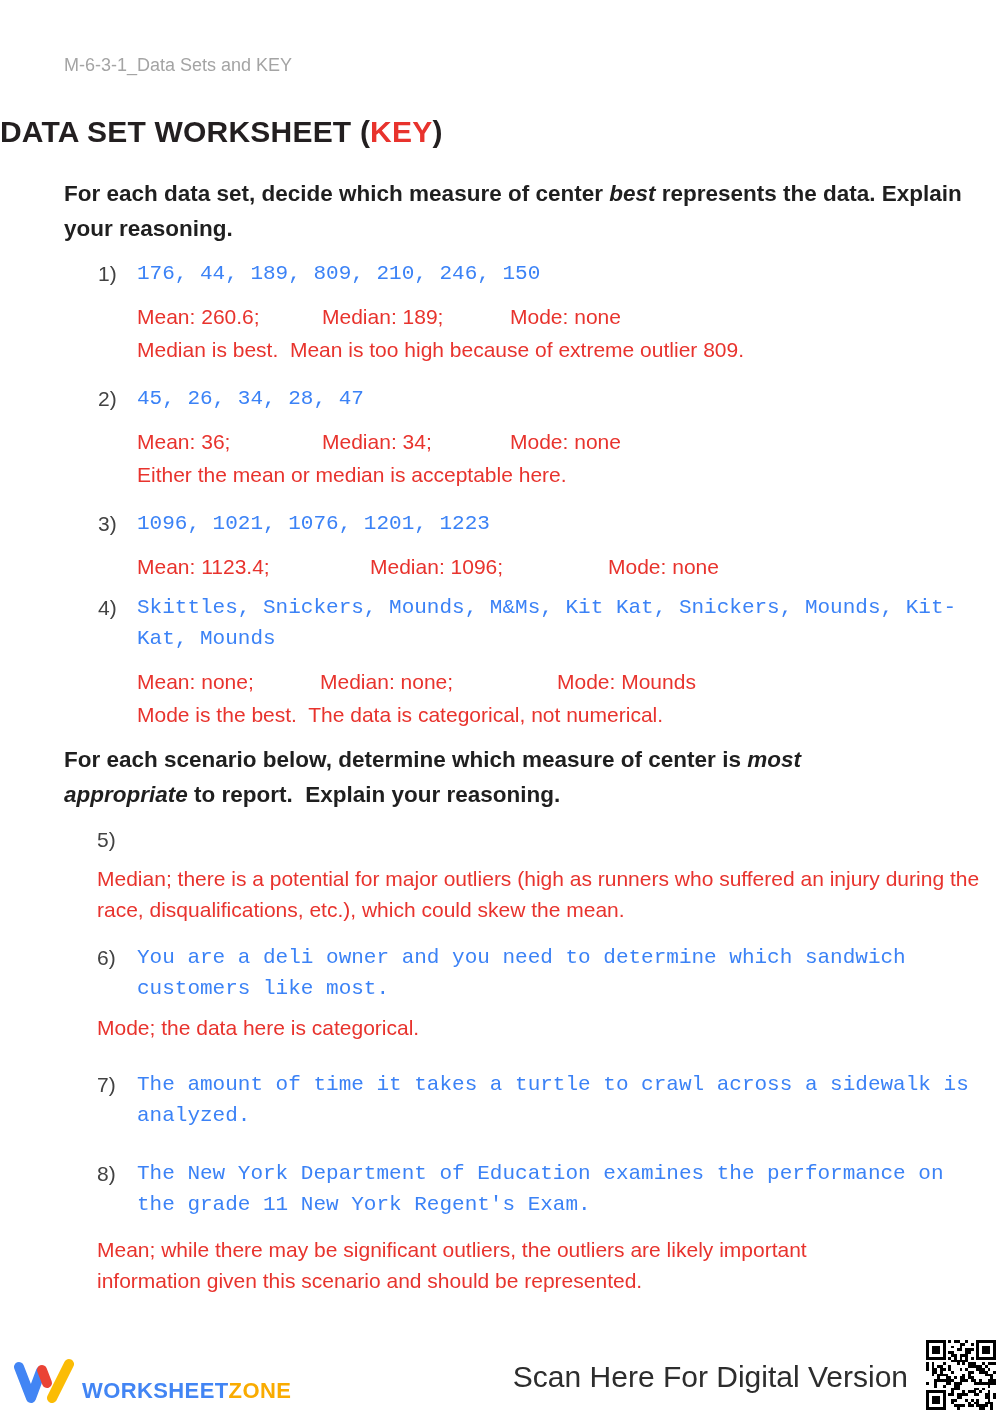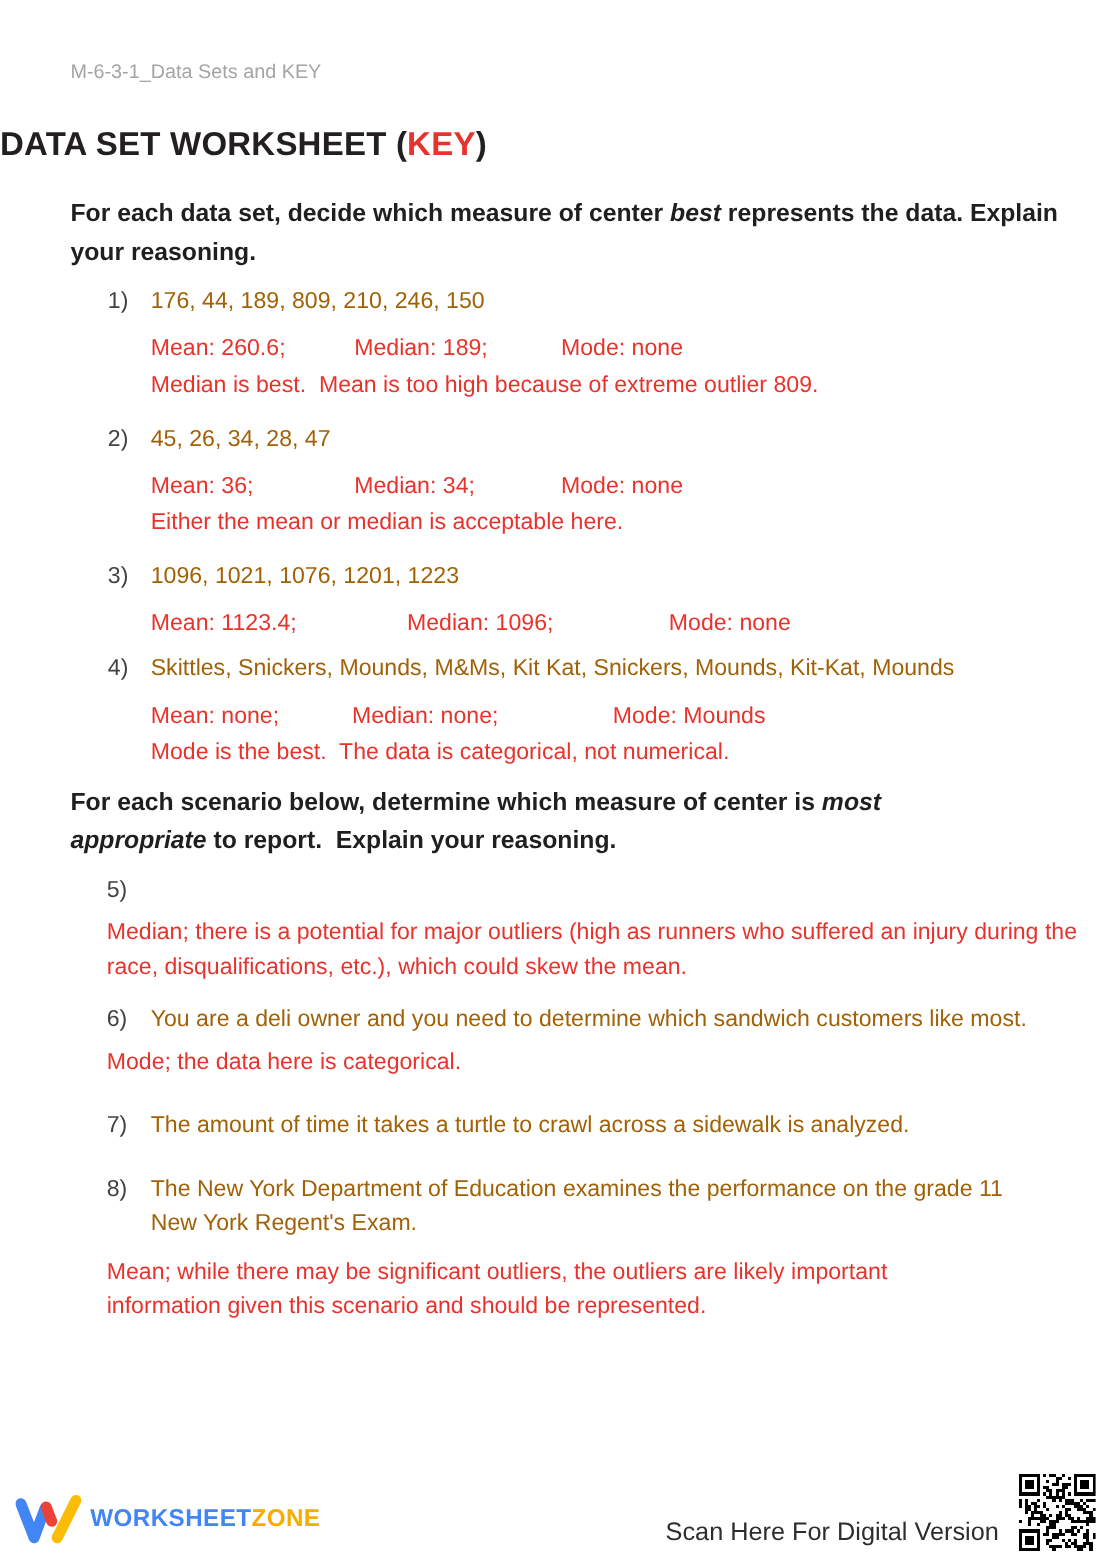--- a/index.html
+++ b/index.html
@@ -25,21 +25,21 @@
   .intro {
     margin-left:64px; font-size:22.5px; line-height:35px;
     font-weight:700; color:#1f1f1f;
   }
   .intro1 { margin-top:26px; max-width:900px; }
   .intro2 { margin-top:12px; max-width:805px; }
   .intro em { font-style:italic; }
   .q { margin-left:98px; font-size:21px; line-height:31px; }
   .q-line { display:flex; }
   .q-num { width:39px; flex:0 0 39px; color:#424242; }
-  .q-text { color:#a16207; }
+  .q-text { color:#3b82f6;font-family:Liberation Mono, monospace; }
   .red { color:#e8332d; }
   .stats { display:flex; margin-left:39px; margin-top:12px; }
   .stats span { display:inline-block; }
   .stats-a .s1 { width:185px; } .stats-a .s2 { width:188px; }
   .stats-b .s1 { width:233px; } .stats-b .s2 { width:238px; }
   .stats-c .s1 { width:183px; } .stats-c .s2 { width:237px; }
   .reason { margin-left:39px; margin-top:2px; }
   .m-q1 { margin-top:12px; } .m-q2 { margin-top:18px; }
   .m-q3 { margin-top:18px; } .m-q4 { margin-top:10px; }
   .m-h2 { margin-top:12px; } .m-q5 { margin-top:12px; }
@@ -53,28 +53,28 @@
   .w-q5a { max-width:885px; }
   .w-q6t { max-width:815px; }
   .w-q7a { max-width:860px; }
   .w-q8t { max-width:815px; }
   .w-q8a { max-width:815px; }
   .footer {
     position:absolute; left:0; right:0; bottom:0; height:78px;
   }
   .brand {
     position:absolute; left:14px; bottom:10px;
-    display:flex; align-items:center;
+    display:flex; align-items:flex-end;
   }
   .wordmark { font-size:22px; font-weight:800; letter-spacing:0.4px; margin-left:8px; }
   .wordmark .w1 { color:#4285f4; }
   .wordmark .w2 { color:#f9ab00; }
   .scan-text {
-    position:absolute; right:92px; bottom:8px;
-    font-size:23px; color:#2d2d2d; white-space:nowrap;
+    position:absolute; right:92px; bottom:20px;
+    font-size:30px; color:#2d2d2d; white-space:nowrap;
   }
   .qr {
     position:absolute; right:4px; bottom:4px;
     width:70px; height:70px; background:#fff;
   }
   .qr svg { width:100%; height:100%; display:block; }
 </style>
 </head>
 <body>
 

